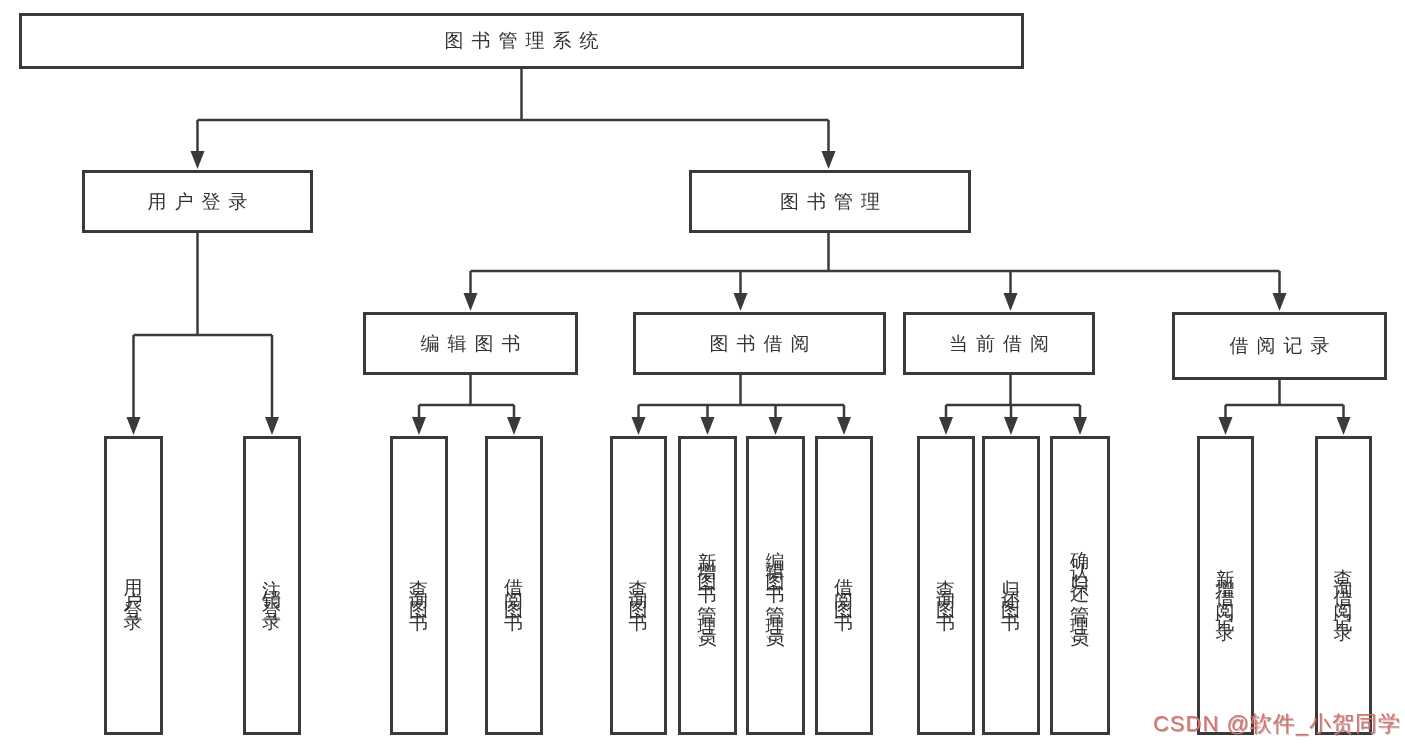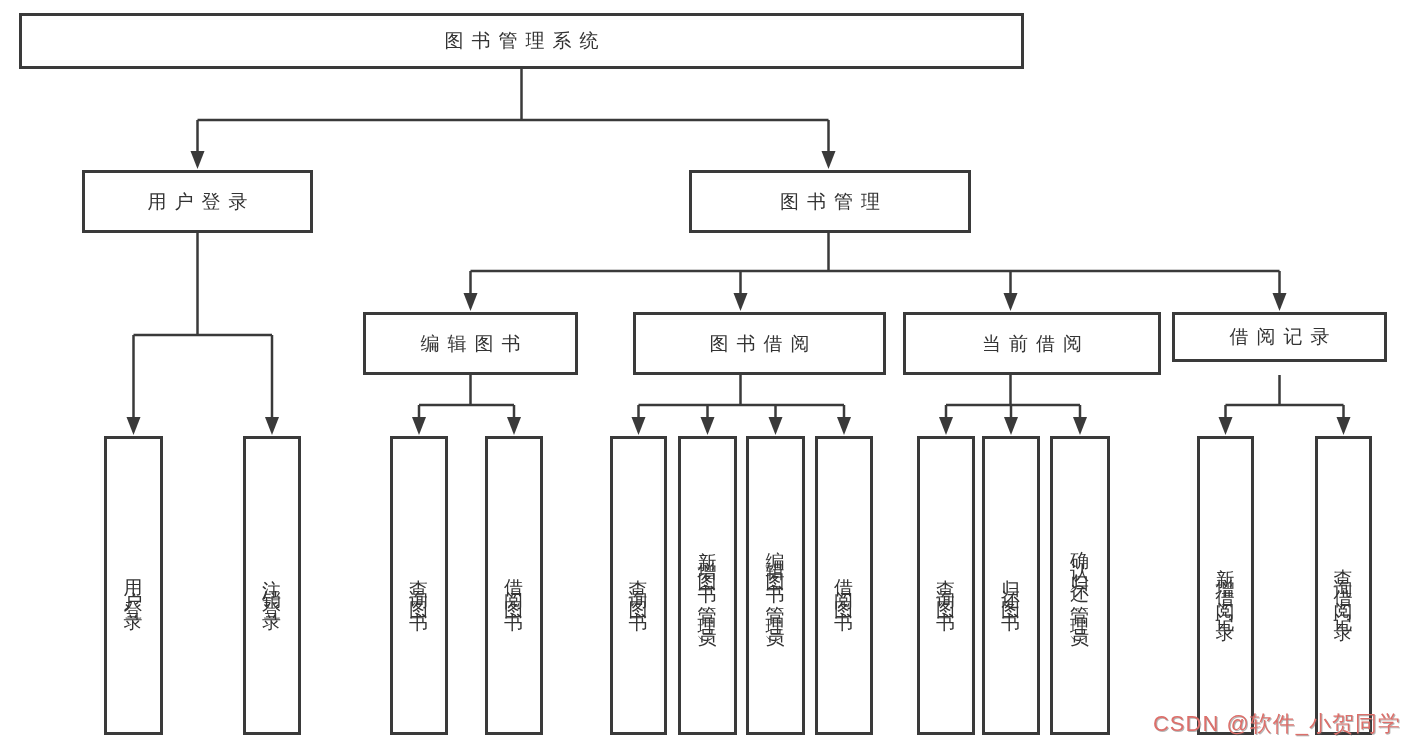--- a/index.html
+++ b/index.html
@@ -46,22 +46,22 @@
     text-orientation: mixed;
     letter-spacing: 11px;
     line-height: 1;
   }
   
   .n-root     { left: 19px;   top: 13px;  width: 1005px; height: 56px; }
   .n-user     { left: 82px;   top: 170px; width: 231px;  height: 63px; }
   .n-mgmt     { left: 689px;  top: 170px; width: 282px;  height: 63px; }
   .n-rec      { left: 363px;  top: 312px; width: 215px;  height: 63px; }
   .n-borrow   { left: 633px;  top: 312px; width: 253px;  height: 63px; }
-  .n-current  { left: 903px;  top: 312px; width: 258px;  height: 63px; }
-  .n-records  { left: 1172px; top: 312px; width: 215px;  height: 50px; }
+  .n-current  { left: 903px;  top: 312px; width: 192px;  height: 63px; }
+  .n-records  { left: 1172px; top: 312px; width: 215px;  height: 68px; }
   
   .leaf { top: 436px; height: 299px; }
   .lf-a1 { left: 104px;  width: 59px; }
   .lf-a2 { left: 243px;  width: 58px; }
   .lf-b1 { left: 390px;  width: 58px; }
   .lf-b2 { left: 485px;  width: 58px; }
   .lf-c1 { left: 610px;  width: 57px; }
   .lf-c2 { left: 678px;  width: 59px; }
   .lf-c3 { left: 746px;  width: 59px; }
   .lf-c4 { left: 815px;  width: 58px; }

